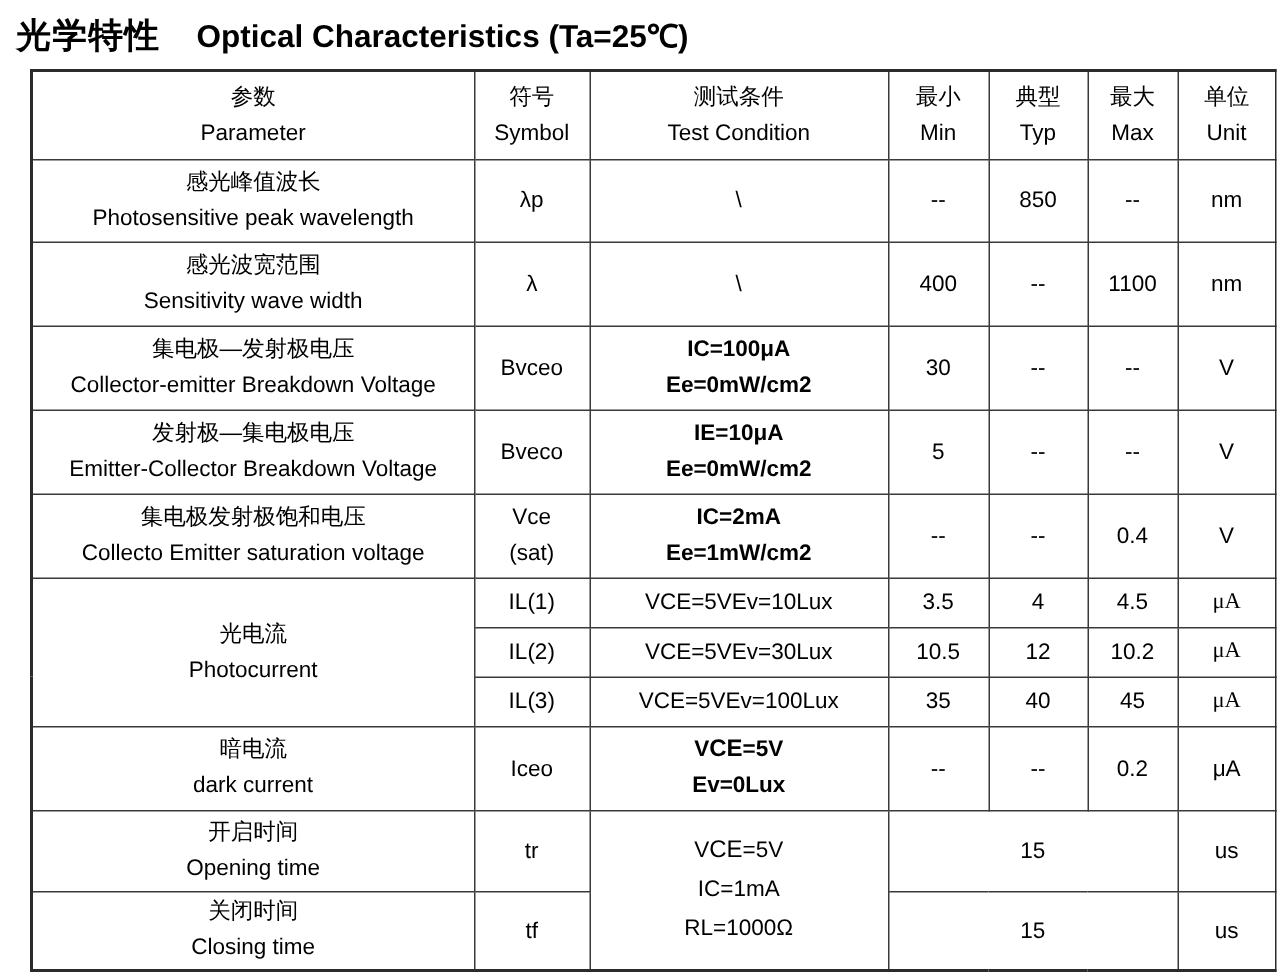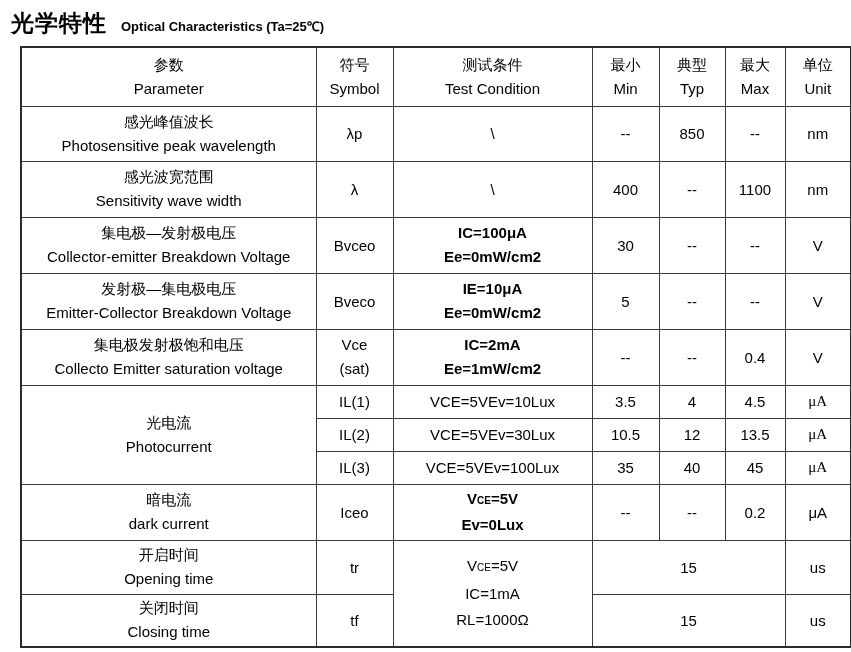--- a/index.html
+++ b/index.html
@@ -4,21 +4,21 @@
 <style>
   * { margin:0; padding:0; box-sizing:border-box; }
   html,body { background:#ffffff; }
   body {
     width:851px; height:652px; position:relative;
     font-family:"Liberation Sans", sans-serif; color:#000;
     overflow:hidden;
   }
   .doc-title{ position:absolute; top:8px; left:11px; font-weight:700; white-space:nowrap; }
   .doc-title .title-cn{ font-size:23px; letter-spacing:1px; }
-  .doc-title .title-en{ font-size:13px; margin-left:14px; }
+  .doc-title .title-en{ font-size:21px; margin-left:24px; }
 
   table.spec{
     position:absolute; top:46px; left:20px; width:830px;
     border-collapse:collapse; table-layout:fixed;
     border:2px solid #2b2b2b;
   }
   .spec td{
     border:1px solid #3a3a3a;
     text-align:center; vertical-align:middle;
     font-size:15px; padding:0;
@@ -28,21 +28,21 @@
   .rh-std{ height:56px; }
   .rh-il{ height:33px; }
   .rh-tr{ height:54px;padding-left:48px; }
   .rh-tf{ height:53px; }
 
   .two-line div{ line-height:24px; }
   .cond-two div{ line-height:24px;font-weight:bold; }
   .cond-three div{ line-height:26px; }
   .slash-top{ vertical-align:top; padding-top:5px; }
   .slash-mid{ vertical-align:middle; padding-bottom:10px; }
-  .subcap{ font-size:10px; }
+  .subcap{ font-size:16px; }
   .unit-serif{ font-family:"Liberation Serif", serif; }
   .cond-gap{ }
 </style>
 </head>
 <body>
 
 <div class="doc-title">
   <span class="title-cn">光学特性</span><span class="title-en">Optical Characteristics (Ta=25℃)</span>
 </div>
 
@@ -181,21 +181,21 @@
     <td class="unit-serif">μA</td>
   </tr>
 
   <tr class="rh-il">
     <td>IL(2)</td>
     <td>
       <span>VCE=5V</span><span class="cond-gap">Ev=30Lux</span>
     </td>
     <td>10.5</td>
     <td>12</td>
-    <td>13.5</td>
+    <td>10.2</td>
     <td class="unit-serif">μA</td>
   </tr>
 
   <tr class="rh-il">
     <td>IL(3)</td>
     <td>
       <span>VCE=5V</span><span class="cond-gap">Ev=100Lux</span>
     </td>
     <td>35</td>
     <td>40</td>

